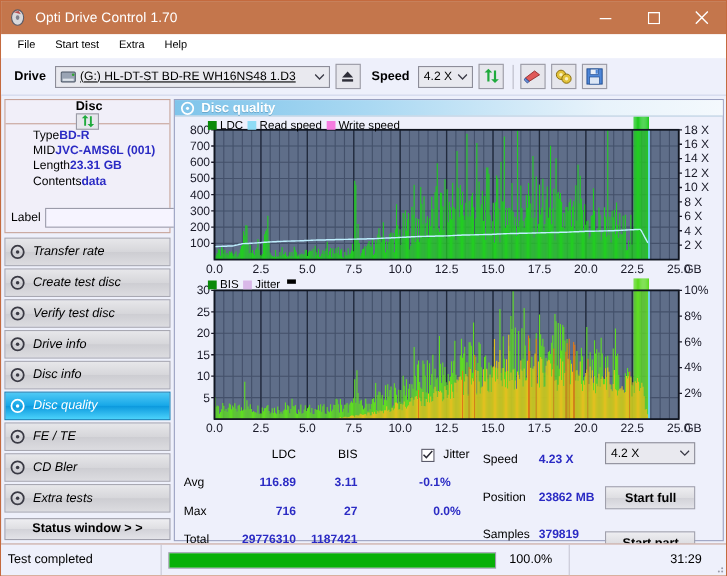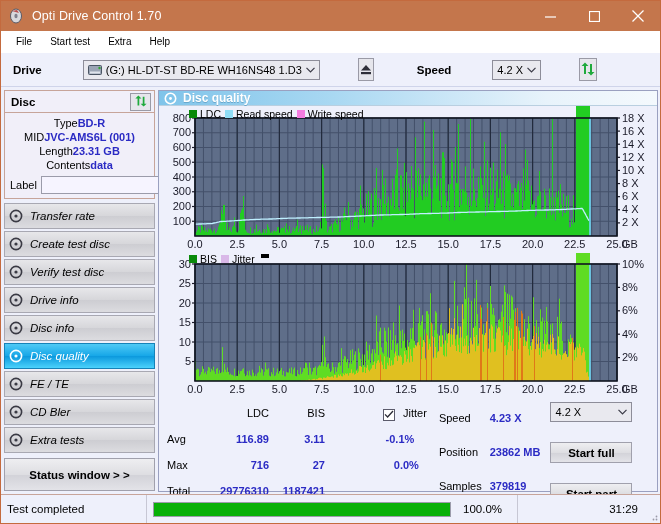--- a/index.html
+++ b/index.html
@@ -47,37 +47,36 @@
   #menubar .mi {
     padding: 2px 9px; font-size: 10px; color: #000;
   }
   
   #toolbar {
     height: 34px;
     background: #eef0fb;
     display: flex; align-items: center;
     padding: 0 6px;
     border-bottom: 1px solid #cfd4ea;
-    gap: 33px;
   }
   .tb-label { font-weight: bold; font-size: 11.5px; color:#000; margin: 0 8px 0 6px; }
   .combo {
     height: 20px; background: #e9e9ef;
     border: 1px solid #8d8d99;
     display: flex; align-items: center;
     font-size: 11px; color: #000;
     position: relative;
   }
   .combo .cb-text { padding-left: 4px; white-space: nowrap; overflow: hidden; flex: 1; }
   .combo .cb-arrow {
     width: 17px; display:flex; align-items:center; justify-content:center;
     color:#404040; font-size: 9px;
   }
   #drivecombo { width: 250px; }
-  #drivecombo .cb-text { display:flex; align-items:flex-end; gap:4px;}
+  #drivecombo .cb-text { display:flex; align-items:flex-end; gap:4px;text-decoration:underline;}
   #speedcombo { width: 50px; }
   .tbtn {
     width: 23px; height: 23px;
     background: #e6e6ec;
     border: 1px solid #9a9aa6;
     margin-left: 5px;
     display:flex; align-items:center; justify-content:center;
     position: relative;
   }
   .tsep { width:1px; height: 22px; background:#b9b9c6; margin: 0 6px 0 8px; }
@@ -93,27 +92,28 @@
     padding: 2px 3px 0 3px;
   }
   .disc-panel {
     border: 1px solid #c7a49a;
     background: #f1eff9;
   }
   .disc-head {
     height: 22px; display:flex; align-items:center;
     border-bottom: 1px solid #c7a49a;
     padding: 0 3px;
+    flex-direction: column;
   }
   .disc-head .dh-title { font-weight: bold; font-size: 11.5px; flex: 1; padding-left:3px;}
   .disc-rows { padding: 3px 5px 4px 5px; }
-  .drow { display:flex; justify-content: center; line-height: 14px; font-size: 11px; }
+  .drow { display:flex; justify-content: flex-start; line-height: 14px; font-size: 11px; margin-left: 20px; }
   .drow .k { color:#000; }
   .drow .v { color:#2b2bc4; font-weight: bold; }
-  .labelrow { display:flex; align-items:center; gap:4px; margin-top: 3px; }
+  .labelrow { display:flex; align-items:center; gap:4px; margin-top: 16px; }
   .labelrow .k { width: 34px; font-size: 11px;}
   .lblinput {
     flex: 1; height: 18px; background:#f6f4ff;
     border: 1px solid #9b9baa;
   }
   .navlist { margin-top: 4px; display:flex; flex-direction:column;font-style:italic; }
   .navitem {
     height: 26px; margin-bottom: 2px;
     background: linear-gradient(to bottom,#e7e7ea 0%, #d6d6da 50%, #cdcdd2 51%, #dcdce0 100%);
     border: 1px solid #a8a8b2;
@@ -1806,21 +1806,21 @@
                     </svg>
               </span>
               <span style="margin-left:5px">Jitter</span>
             </td>
           </tr>
           <tr>
             <td class="st-h">Avg</td>
             <td class="st-v" style="text-align:right">116.89</td>
             <td class="st-v" style="text-align:right">3.11</td>
             <td></td>
-            <td class="st-v" style="text-align:center;padding-right:12px">-0.1%</td>
+            <td class="st-v" style="text-align:left;padding-right:12px">-0.1%</td>
           </tr>
           <tr>
             <td class="st-h">Max</td>
             <td class="st-v" style="text-align:right">716</td>
             <td class="st-v" style="text-align:right">27</td>
             <td></td>
             <td class="st-v" style="text-align:right;padding-right:12px">0.0%</td>
           </tr>
           <tr>
             <td class="st-h">Total</td>

